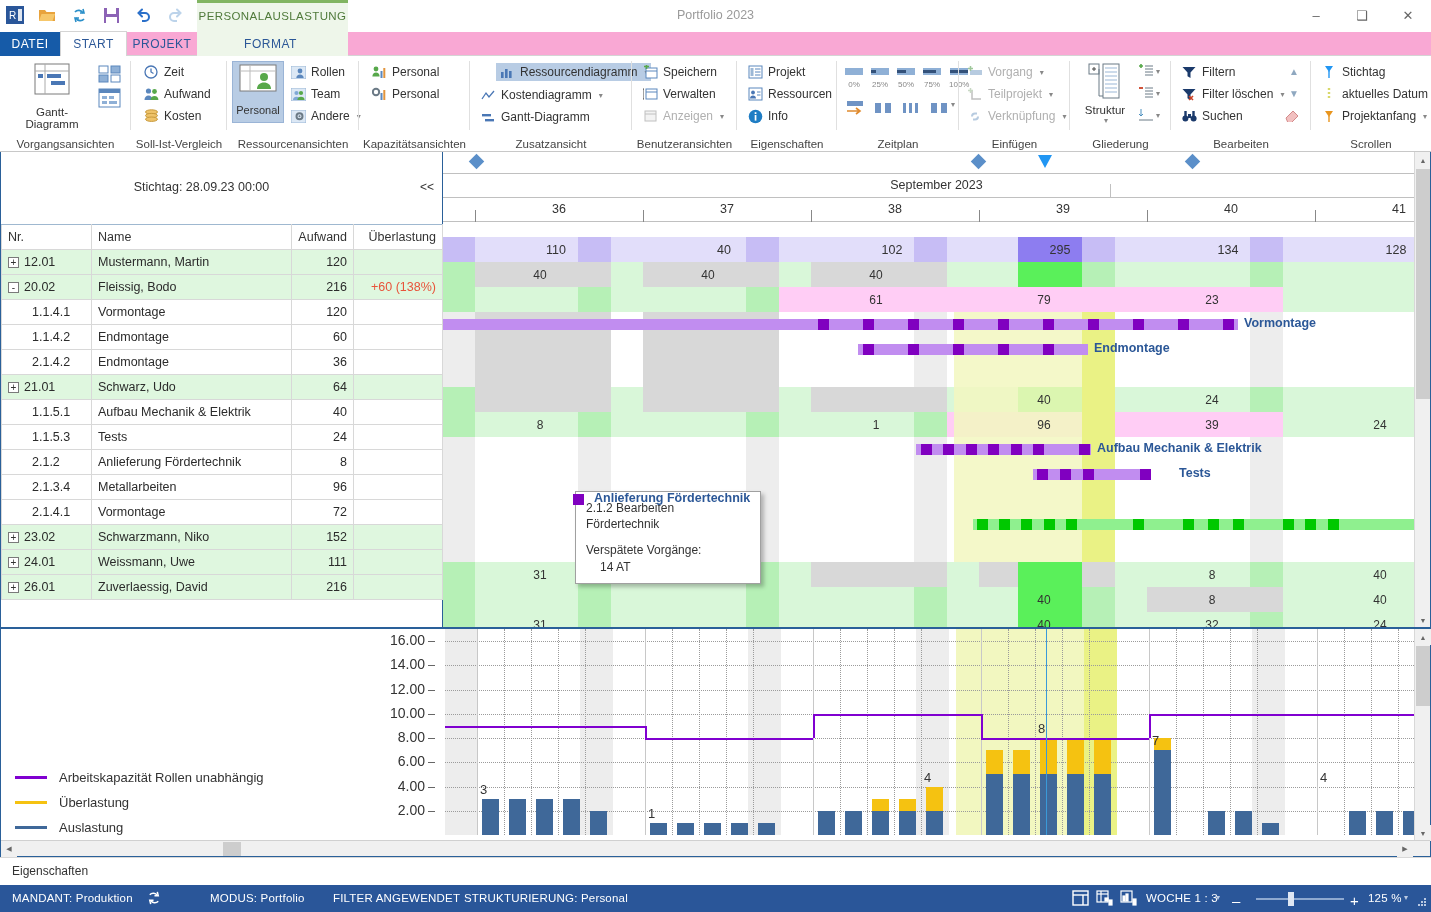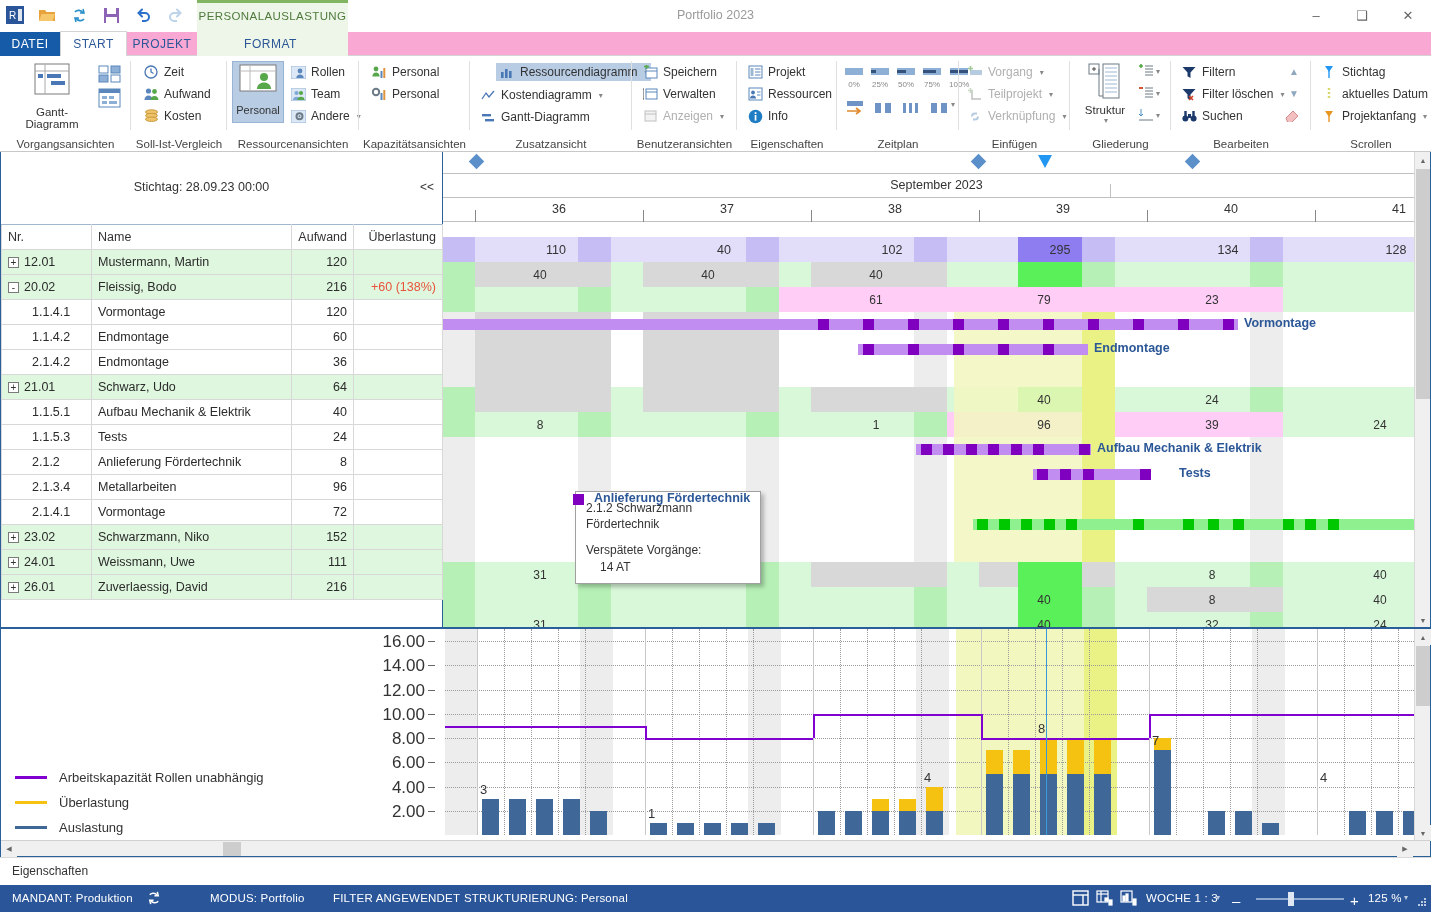--- a/index.html
+++ b/index.html
@@ -93,21 +93,21 @@
   
   #tooltip { position:absolute; background:#fff; border:1px solid #a0a0a0; box-shadow:3px 3px 4px rgba(0,0,0,.25);
       padding:8px 10px; font-size:12px; color:#333; line-height:1.35; }
 
   
   #chartpane { position:absolute; left:0; top:476px; width:1431px; height:229px; background:#fff; border:1px solid #2a6099; }
   #legend { position:absolute; left:14px; top:136px; }
   .lgrow { display:flex; align-items:center; gap:12px; height:25px; font-size:13px; color:#333; }
   .lgline { width:32px; height:3px; }
   #yaxis { position:absolute; left:330px; top:0; width:110px; height:206px; }
-  .ytick { position:absolute; right:16px; font-size:17px; color:#333; text-align:right; }
+  .ytick { position:absolute; right:16px; font-size:14px; color:#333; text-align:right; }
   .ytickmark { position:absolute; right:6px; width:7px; height:1px; background:#666; }
   #plot { position:absolute; left:444px; top:0; width:971px; height:206px; overflow:hidden; }
   .pband { position:absolute; top:0; bottom:0; }
   .pgridh { position:absolute; left:0; right:0; height:0; border-top:1px dotted #9b9b9b; }
   .pgridv { position:absolute; top:0; bottom:0; width:0; border-left:1px dotted #9b9b9b; }
   .pgridv.solid { border-left:1px solid #c8c8c8; }
   .pbar { position:absolute; background:#3f6899; }
   .pbar.ovl { background:#f5c211; }
   .plabel { position:absolute; font-size:13px; color:#333; }
   .capline { position:absolute; background:#8000d0; height:2px; }
@@ -1053,21 +1053,21 @@
           <div class="seg green" style="left: 862px; top: 282px; z-index: 7;"></div>
           <div class="seg green" style="left: 885px; top: 282px; z-index: 7;"></div>
         </div>
       <div class="vsb" style="top:0;height:476px;">
         <div class="sbtn" style="top:0;">▲</div>
         <div class="sthumb" style="top:17px;left:1px;width:14px;height:230px;"></div>
         <div class="sbtn" style="bottom:0;top:auto;">▼</div>
       </div>
 
       <div id="tooltip" style="left:132px;top:339px;width:186px;">
-        <div>2.1.2 Schwarzmann Fördertechnik</div>
+        <div>2.1.2 Bearbeiten Fördertechnik</div>
         <div style="height:10px;"></div>
         <div>Verspätete Vorgänge:</div>
         <div style="padding-left:14px;">14 AT</div>
       </div>
     </div>
   </div>
 
   <div id="chartpane">
     <div id="legend">
         <div class="lgrow">

